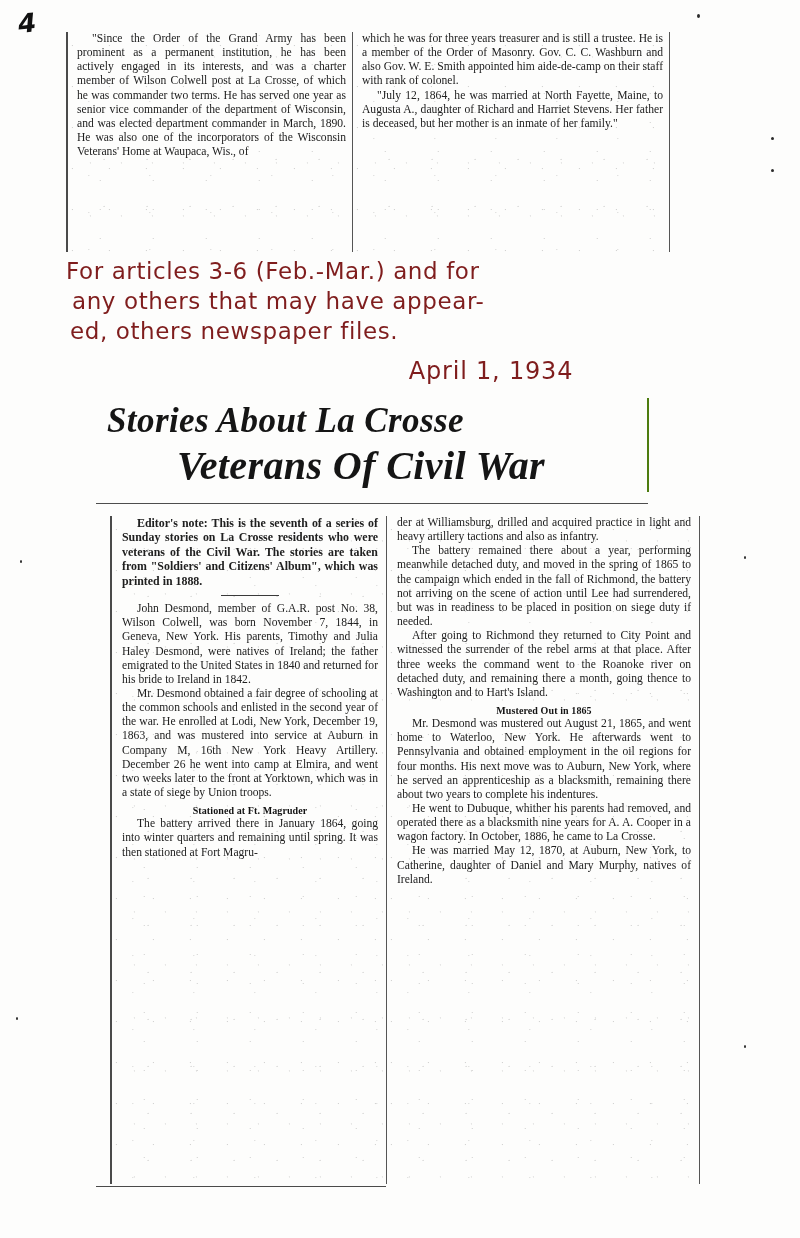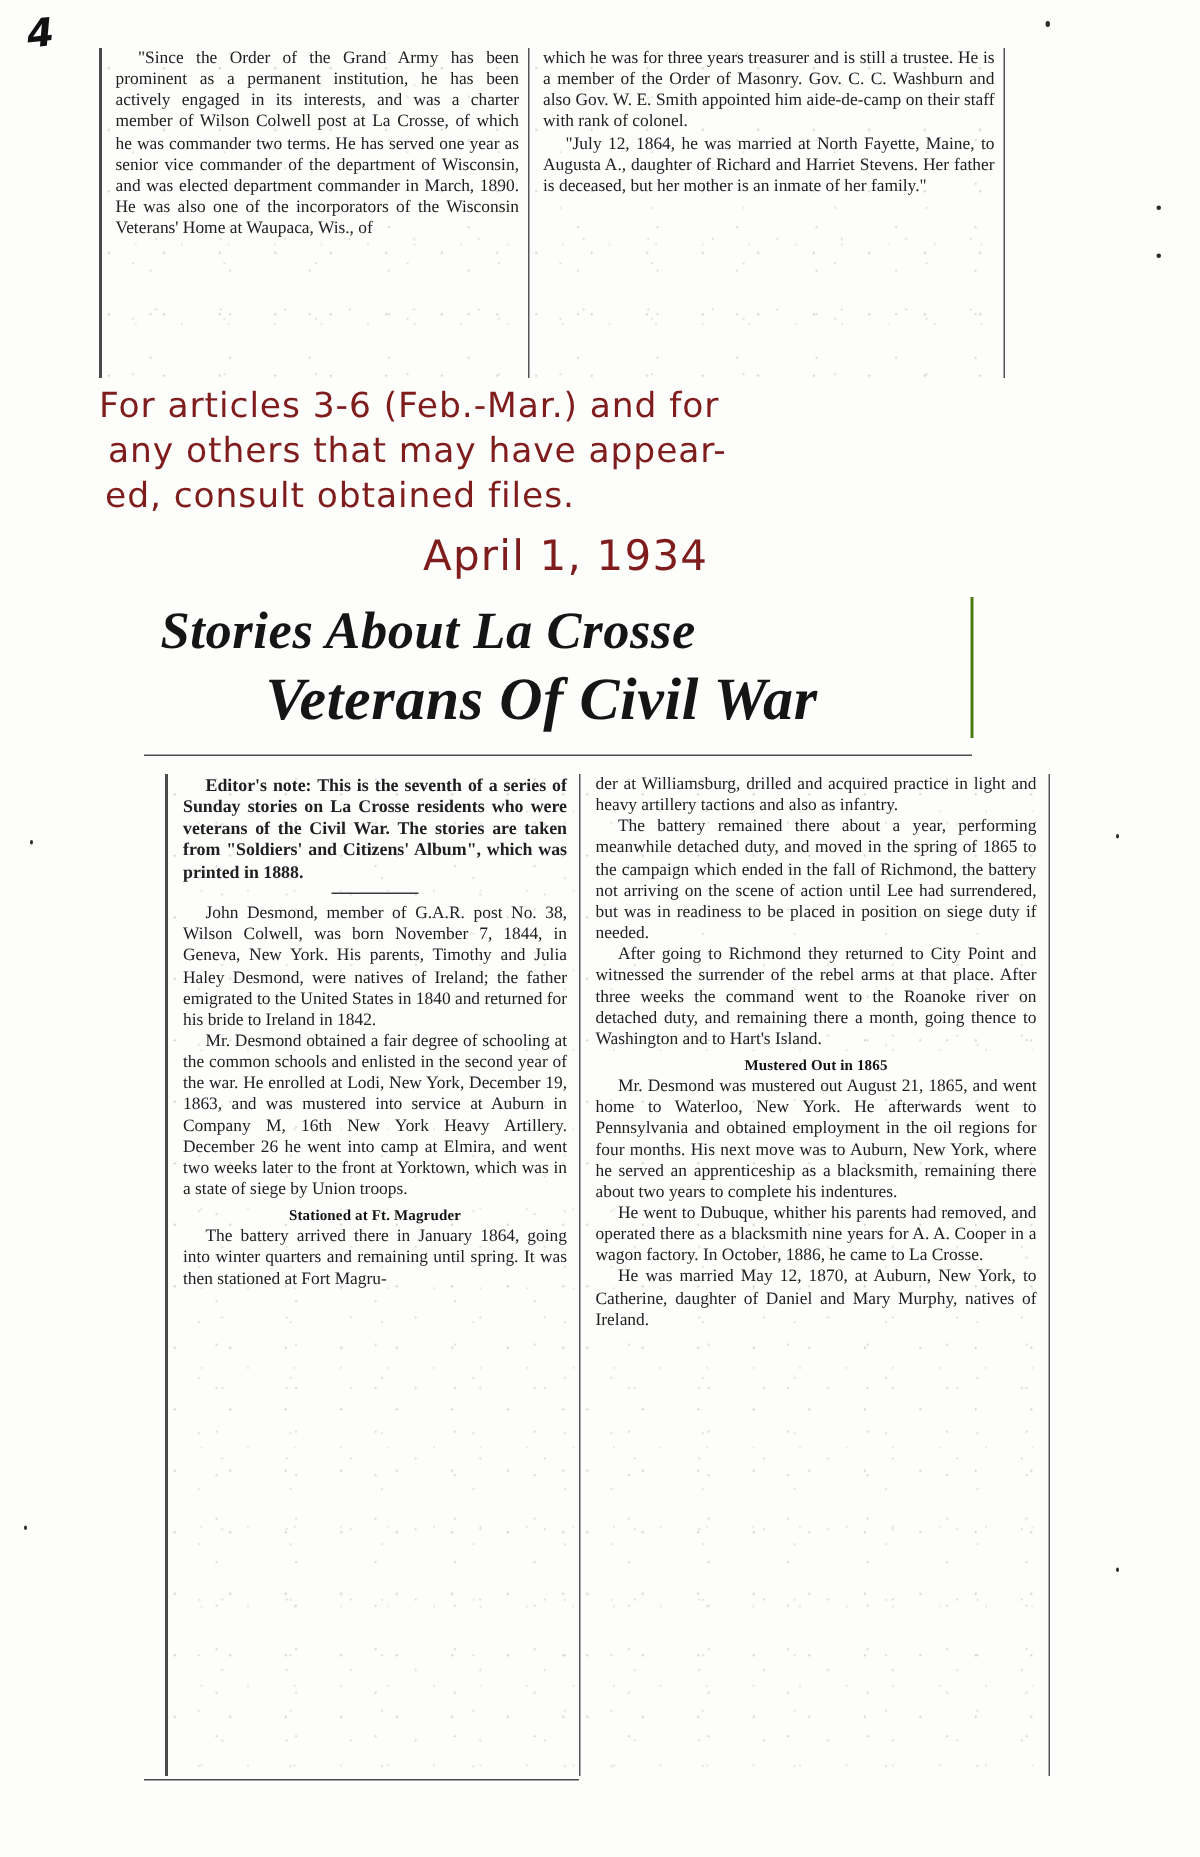--- a/index.html
+++ b/index.html
@@ -91,22 +91,23 @@
     letter-spacing: .6px;
     color: #7f1d1d;
   }
   .hw-line { white-space: nowrap; }
   .hw-line-1 { margin-left: 6px; }
   .hw-line-2 { margin-left: 12px; }
   .hw-line-3 { margin-left: 10px; }
   .hw-date {
     margin-top: 10px;
     margin-left: 222px;
-    font-size: 28px;
+    font-size: 24px;
     letter-spacing: .8px;
+    text-align: center;
   }
 
   
   .headline-box {
     position: absolute;
     left: 93px;
     top: 398px;
     width: 556px;
     height: 94px;
     border-right: 2px solid #4d7c0f;
@@ -214,21 +215,21 @@
     <div class="col col-right">
       <p class="news">which he was for three years treasurer and is still a trustee. He is a member of the Order of Masonry. Gov. C. C. Washburn and also Gov. W. E. Smith appointed him aide-de-camp on their staff with rank of colonel.</p>
       <p class="news p-indent">"July 12, 1864, he was married at North Fayette, Maine, to Augusta A., daughter of Richard and Harriet Stevens. Her father is deceased, but her mother is an inmate of her family."</p>
       <div class="grain"></div>
     </div>
   </div>
 
   <div class="handwritten-note">
     <div class="hw-line hw-line-1">For articles 3-6 (Feb.-Mar.) and for</div>
     <div class="hw-line hw-line-2">any others that may have appear-</div>
-    <div class="hw-line hw-line-3">ed, consult obtained files.</div>
+    <div class="hw-line hw-line-3">ed, others newspaper files.</div>
     <div class="hw-line hw-date">April 1, 1934</div>
   </div>
 
   <div class="headline-box">
     <div class="headline-line headline-1">Stories About La Crosse</div>
     <div class="headline-line headline-2">Veterans Of Civil War</div>
   </div>
   <div class="rule-under-headline"></div>
 
   <div class="article">

